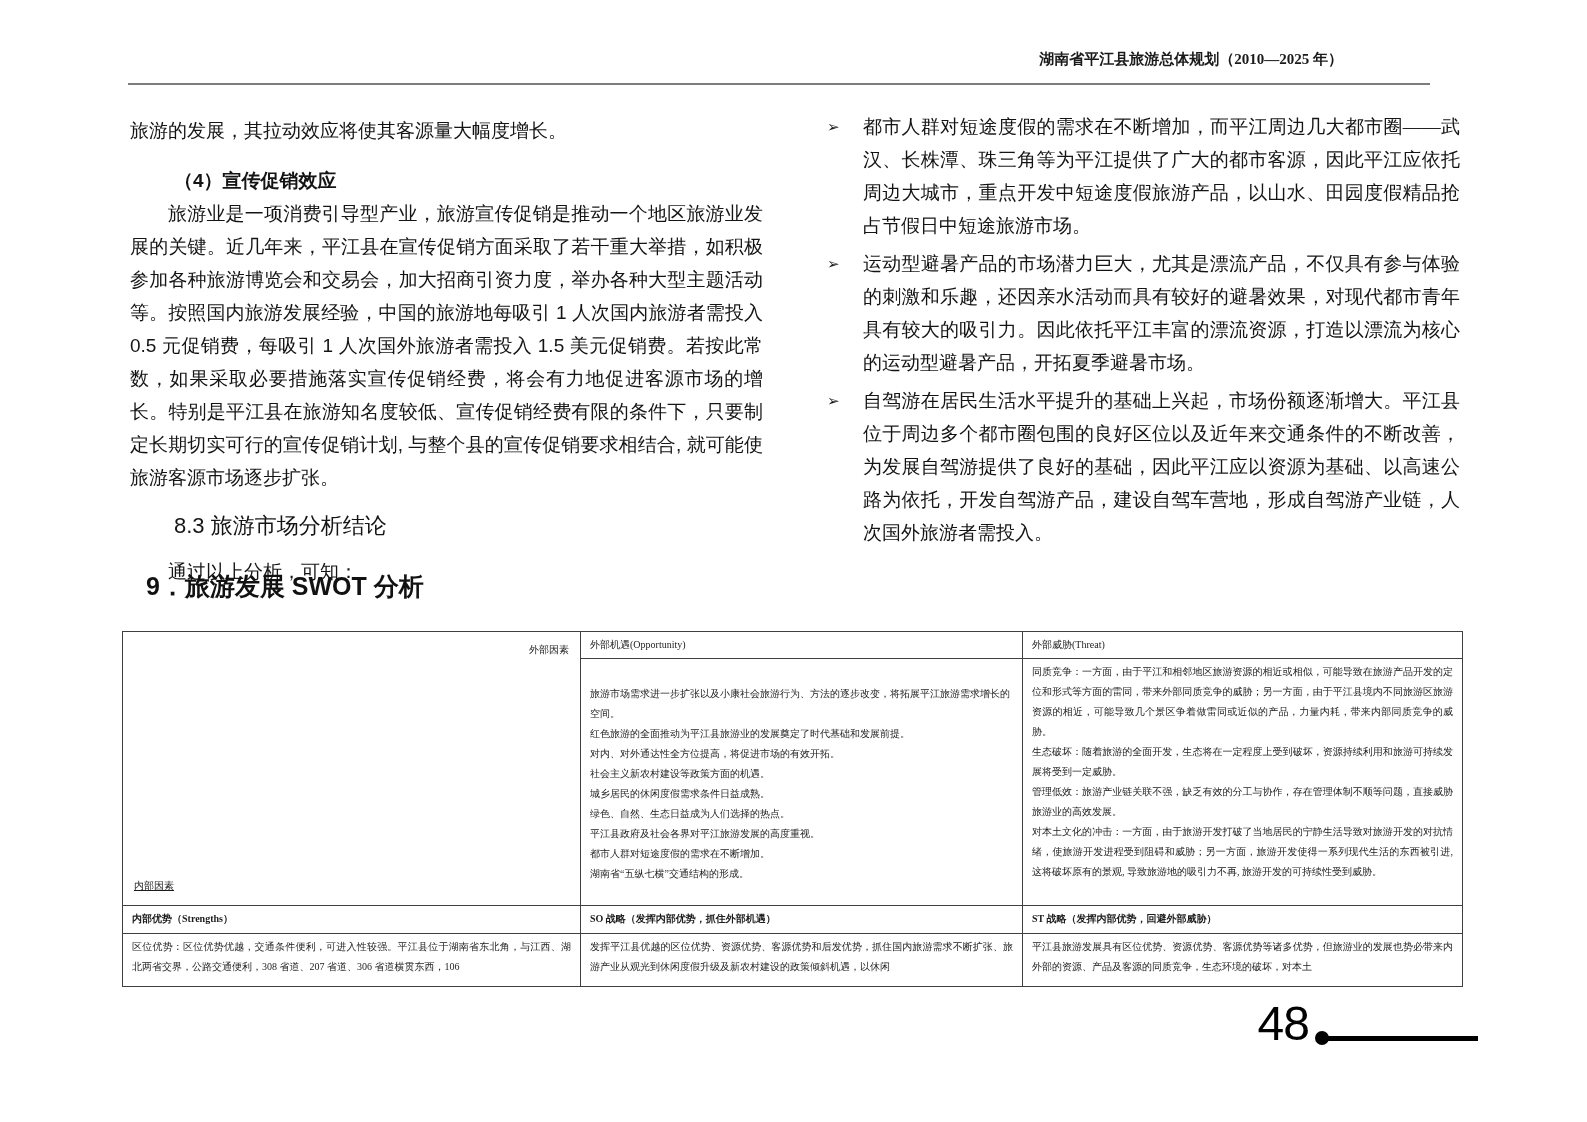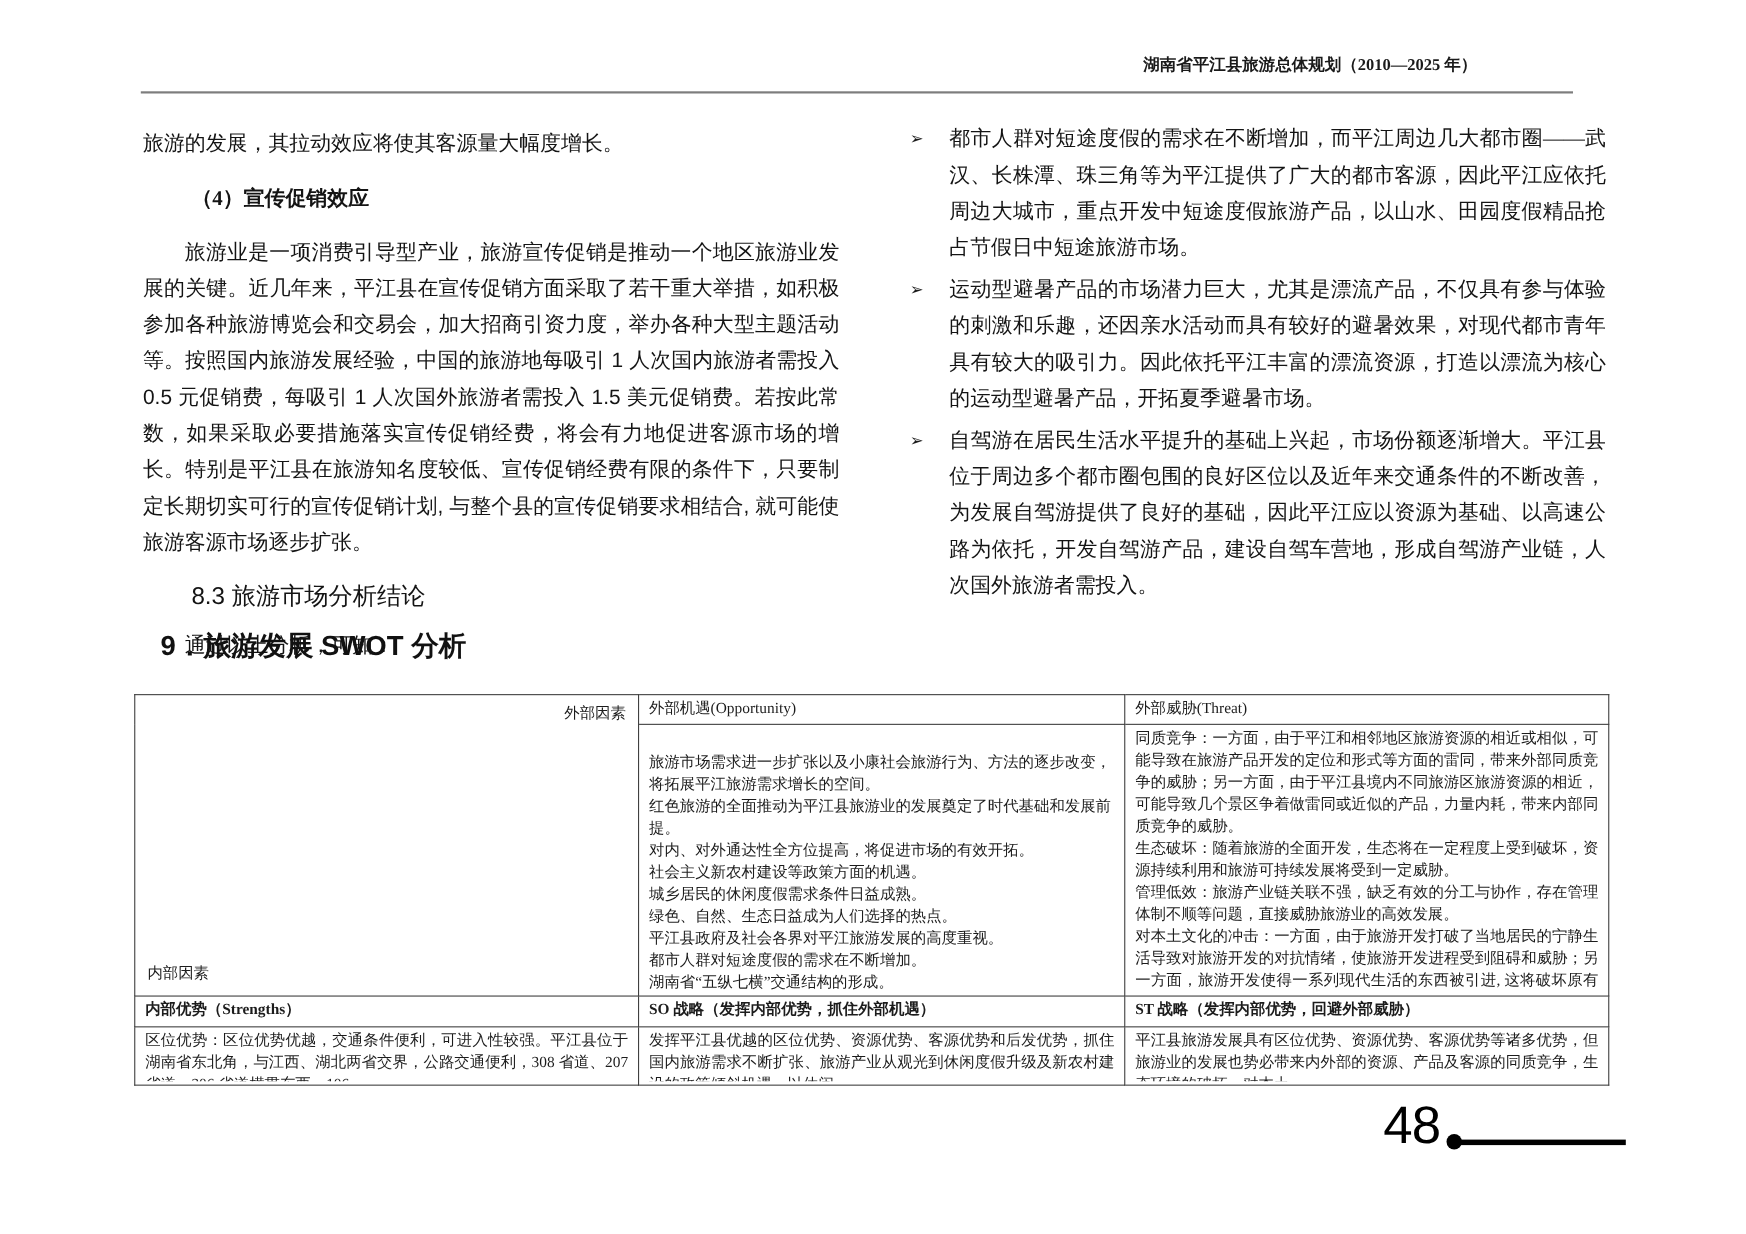--- a/index.html
+++ b/index.html
@@ -22,50 +22,50 @@
   
   .columns {
     position:absolute; top:110px; left:130px; width:1330px;
     display:flex; gap:64px;
   }
   .col { width:635px; }
   .col-left  { font-family:"Liberation Sans", sans-serif; font-size:19px; line-height:33px; }
   .col-right { font-family:"Liberation Serif", serif;     font-size:19px; line-height:33px; }
   .p-intro { margin-top:4px; }
   .h-sub {
-    margin:17px 0 16px 44px; font-size:19px; font-weight:bold;
-    font-family:Liberation Serif, serif;
+    margin:17px 0 0 44px; font-size:19px; font-weight:bold;
+    font-family:Liberation Sans, sans-serif;
   }
   .p-promotion { margin-top:0; text-indent:38px; text-align:justify; }
   .h-section {
     margin:15px 0 0 44px; font-size:22px; font-weight:normal;
     font-family:"Liberation Sans", sans-serif;
   }
   .p-conclusion { margin-top:13px; text-indent:38px; }
   .bullet { display:flex; margin-bottom:5px; }
   .bmark  { width:36px; flex:0 0 36px; font-size:15px; padding-top:1px; color:#1a1a1a; }
   .btext  { flex:1; text-align:justify; }
   
   .h-chapter {
     position:absolute; top:570px; left:146px;
     font-family:Liberation Sans, sans-serif;
     font-size:25px; font-weight:bold; color:#111;
   }
   
   .swot {
     position:absolute; top:631px; left:122px; width:1340px;
     border-collapse:collapse; table-layout:fixed;
-    font-family:"Liberation Serif", serif; font-size:14px; line-height:20px;
+    font-family:"Liberation Serif", serif; font-size:10px; line-height:20px;
     color:#1c1c1c;
   }
   .swot td { border:1px solid #404040; vertical-align:top; padding:3px 9px; }
   .swot .th { height:26px; }
   .corner { position:relative; }
   .corner-top    { position:absolute; top:8px;  right:11px; }
-  .corner-bottom { position:absolute; bottom:9px; left:11px; }
+  .corner-bottom { position:absolute; bottom:9px; left:11px;text-decoration:underline; }
   .cell-clip { height:240px; overflow:hidden; }
   .cell-clip.opp { padding-top:22px; }
   .threat-item { text-align:justify; }
   .r-strat-head td { height:28px; font-weight:600; }
   .strat-clip { height:46px; overflow:hidden; text-align:justify; }
   .r-strat-body td { height:52px; }
   
   .page-num {
     position:absolute; top:996px; right:176px;
     font-family:"Liberation Sans", sans-serif;

